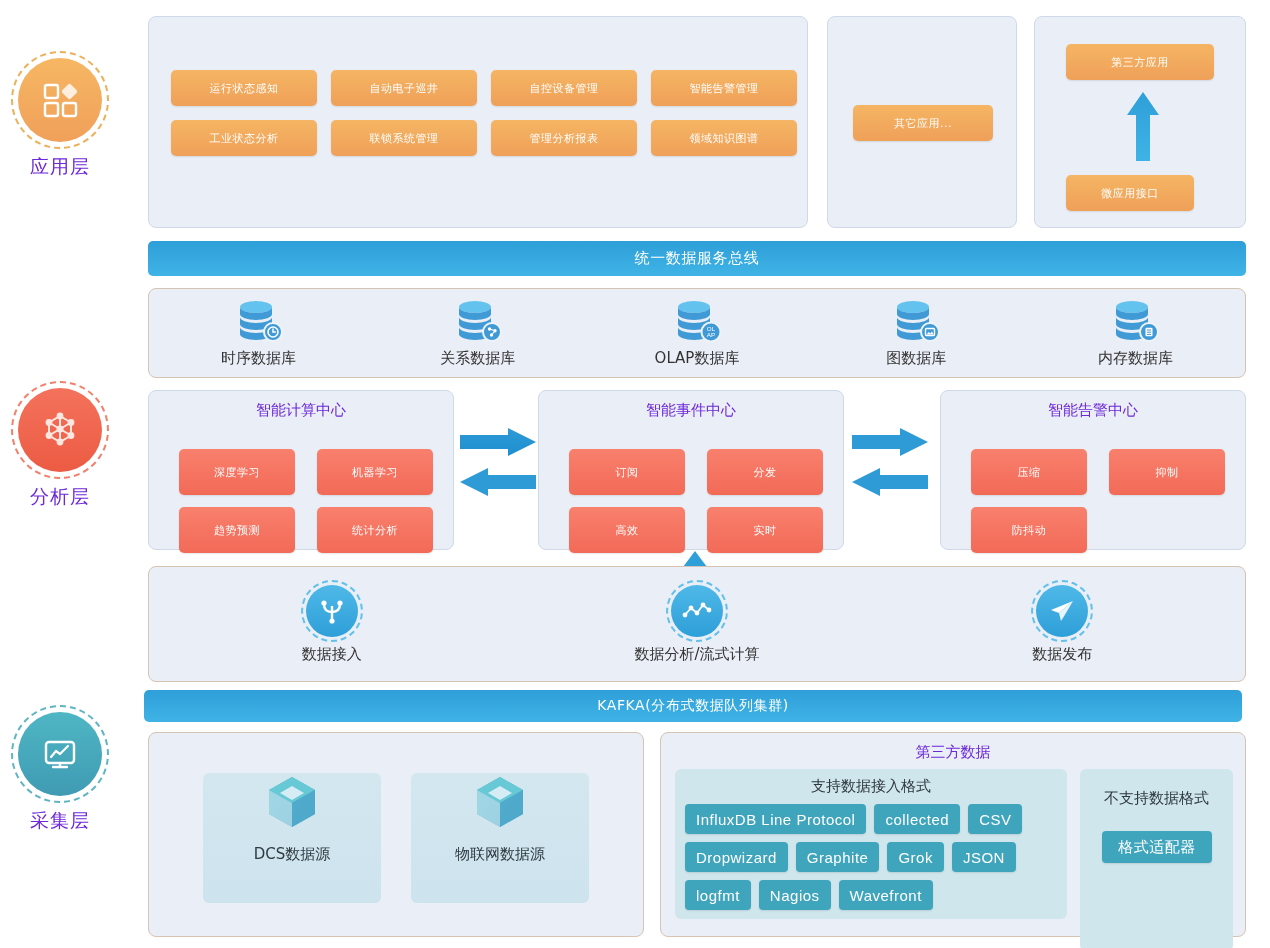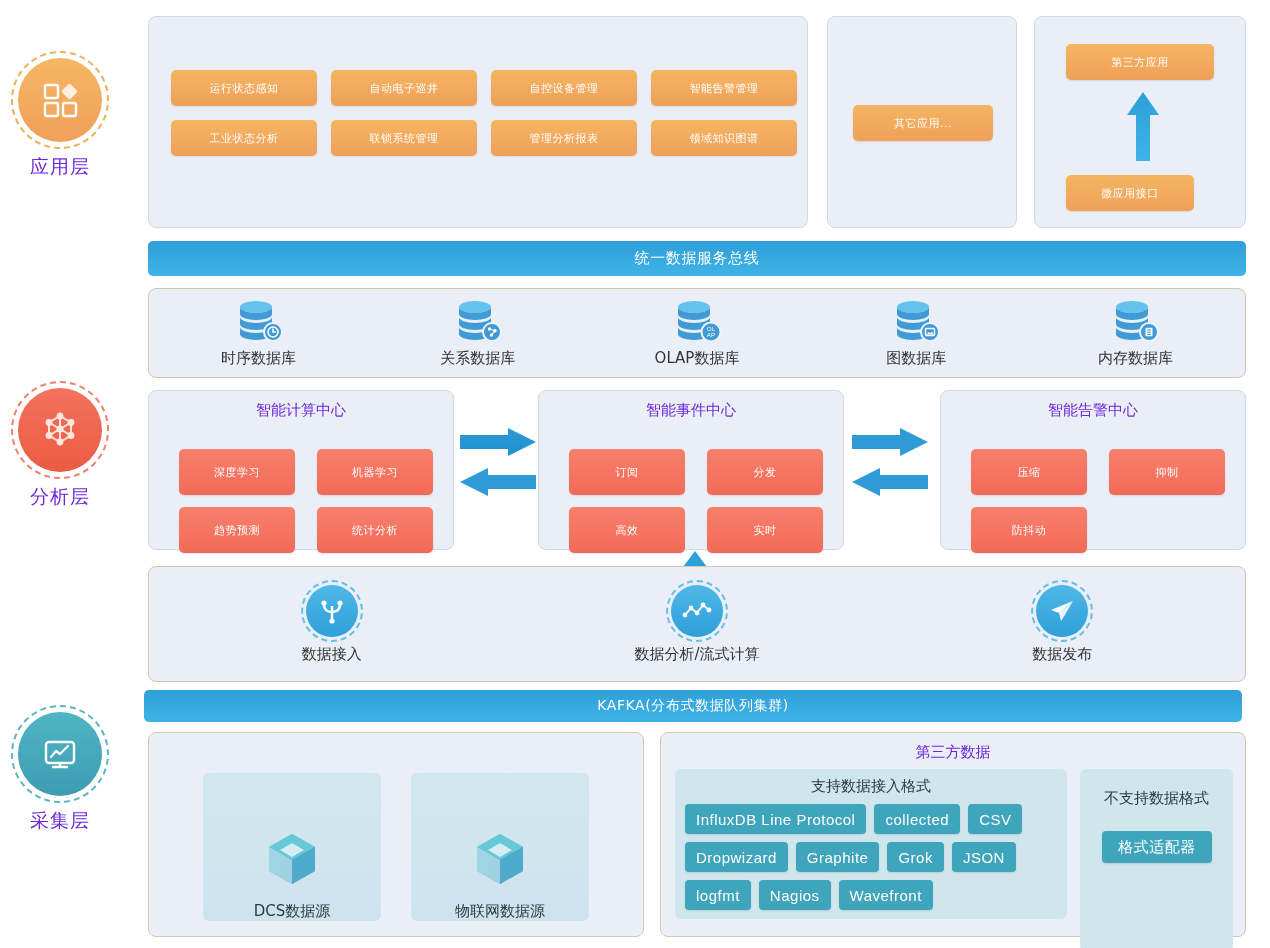--- a/index.html
+++ b/index.html
@@ -117,24 +117,24 @@
                background: linear-gradient(180deg,#4fb8e8 0%,#2e9fd8 100%);
                display:flex; align-items:center; justify-content:center; }
   .dp-circle-wrap::before{ content:""; position:absolute; inset:-5px; border-radius:50%;
                border:2px dashed #63c0ea; }
   .dp-name { font-size:15px; color:#333; font-family:"DejaVu Sans", sans-serif; }
   #up-arrow-event { position:absolute; left:682px; top:551px; }
 
   
   #col-panel-left { left:148px; top:732px; width:496px; height:205px; }
   .src-card {
-    position:absolute; top:40px; width:178px; height:148px;
+    position:absolute; top:40px; width:178px; height:130px;
     background: linear-gradient(180deg,#d3e7ef 0%,#cde3ee 100%);
     border-radius:6px; display:flex; flex-direction:column;
-    align-items:center; justify-content:flex-end; gap:14px;
+    align-items:center; justify-content:flex-start; gap:14px;
   }
   #src-dcs { left:54px; }
   #src-iot { left:262px; }
   .src-name { font-size:15px; color:#2f3a3f; font-family:"DejaVu Sans", sans-serif; }
 
   #col-panel-right { left:660px; top:732px; width:586px; height:205px; }
   #fmt-sub-support { position:absolute; left:14px; top:36px; width:392px; height:150px;
                      background:#cfe6ec; border-radius:6px; }
   #fmt-sub-unsupport { position:absolute; left:419px; top:36px; width:153px; height:182px;
                      background:#cfe6ec; border-radius:6px; }

